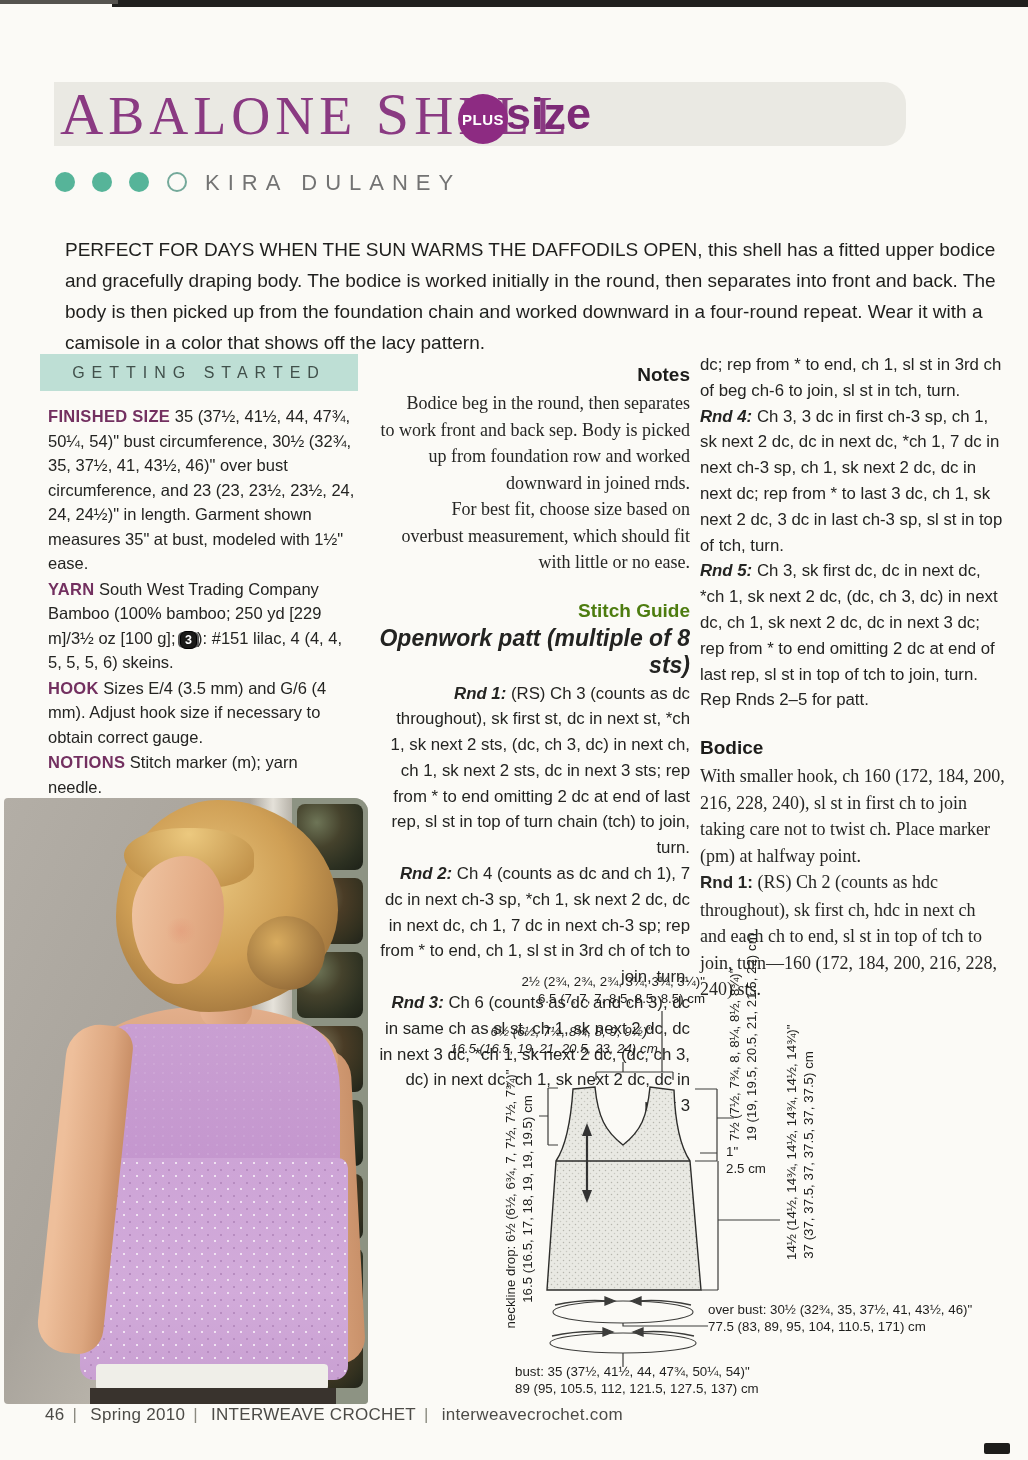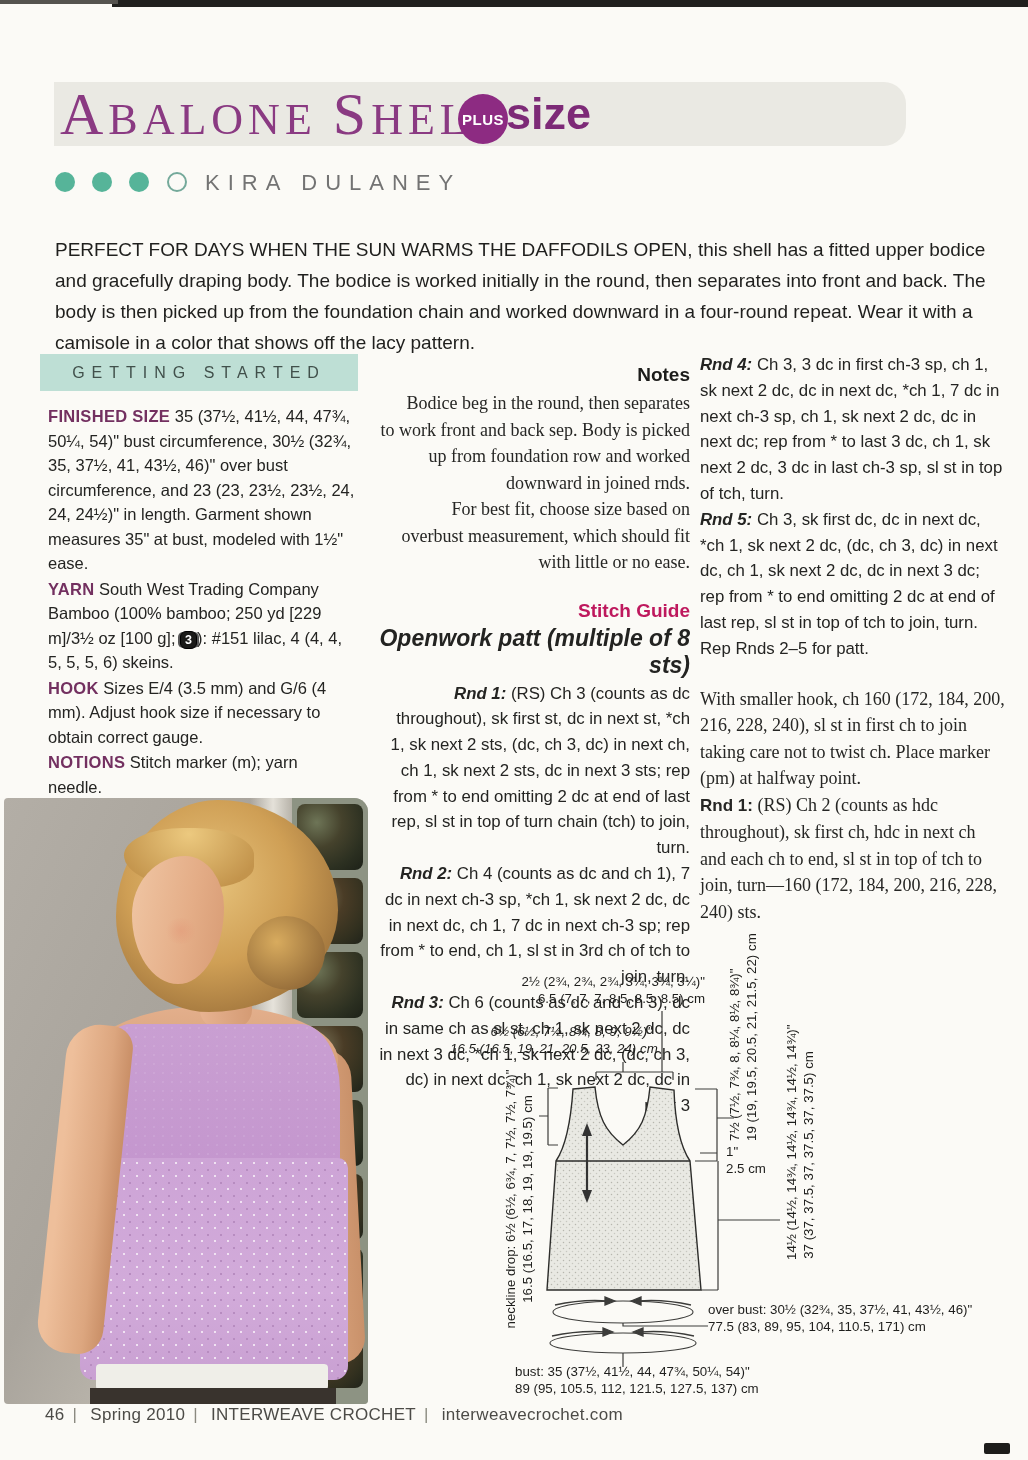--- a/index.html
+++ b/index.html
@@ -16,41 +16,41 @@
   
   .title-band {
     position:absolute; left:54px; top:82px; width:852px; height:64px;
     background:#eae9e3; border-radius:0 22px 22px 0;
   }
   .title {
     position:absolute; left:60px; top:84px; white-space:nowrap;
     font-family:"Liberation Serif", serif; color:#8a3a82; letter-spacing:5px;
   }
   .title .big { font-size:60px; line-height:60px; }
-  .title .small { font-size:44px; line-height:60px; }
+  .title .small { font-size:54px; line-height:60px; }
   .badge { position:absolute; left:458px; top:94px; width:50px; height:50px; }
   .badge-circle {
     position:absolute; left:0; top:0; width:50px; height:50px; border-radius:50%;
     background:#8d2b82; color:#fff; font-weight:bold; font-size:15px;
     display:flex; align-items:center; justify-content:center; letter-spacing:0.5px;
   }
   .badge-word {
     position:absolute; left:506px; top:88px; font-size:45px; font-weight:bold;
     color:#7d2a77; letter-spacing:0px;
   }
   .author-row { position:absolute; left:55px; top:170px; height:24px; }
   .dot { position:absolute; top:2px; width:20px; height:20px; border-radius:50%; background:#56b499; }
   .dot.d1{left:0;} .dot.d2{left:37px;} .dot.d3{left:74px;}
   .dot.open { background:transparent; border:2.5px solid #74a99a; left:112px; }
   .author {
     position:absolute; left:150px; top:0px; font-size:22px; letter-spacing:8px;
     color:#737373; white-space:nowrap;
   }
   .intro {
-    position:absolute; left:55px; top:234px; width:945px;
+    position:absolute; left:65px; top:234px; width:945px;
     font-size:19px; line-height:31px; color:#1f1f1d;
   }
 
   
   .gs-band {
     position:absolute; left:40px; top:354px; width:318px; height:37px;
     background:#bedfd5; display:flex; align-items:center; justify-content:center;
     font-size:16px; letter-spacing:7px; color:#41504b;
   }
   .gs-body {
@@ -132,21 +132,21 @@
   }
   .camisole { position:absolute; left:92px; top:566px; width:232px; height:26px;
     background:#efeee8; border-radius:4px; }
   .skirt { position:absolute; left:86px; top:590px; width:246px; height:16px; background:#39332d; }
 
   
   .col { position:absolute; }
   .col-mid { left:378px; top:364px; width:312px;text-align:right; }
   .col-right { left:700px; top:352px; width:305px; }
   h3.black-head { font-size:19px; font-weight:bold; color:#1c1c1a; margin-bottom:4px; }
-  h3.purple-head { font-size:19px; font-weight:bold; color:#be185d; margin-bottom:3px; }
+  h3.purple-head { font-size:19px; font-weight:bold; color:#4d7c0f; margin-bottom:3px; }
   .serif-para {
     font-family:"Liberation Serif", serif; font-size:18px; line-height:26.5px; color:#262624;
   }
   .serif-para.indent { text-indent:26px; }
   .sans-instr { font-size:16.8px; line-height:25.8px; color:#242422; }
   .rnd-label { font-weight:bold; font-style:italic; }
   .subhead { font-size:23px; font-weight:bold; font-style:italic; margin:2px 0 2px 0; } .spacer-lg { height:24px; }
   .bodice-rnd-label { font-weight:bold; font-family:"Liberation Sans", sans-serif; font-size:17px; }
 
   
@@ -231,24 +231,26 @@
     <p class="serif-para indent">For best fit, choose size based on overbust measurement, which should fit with little or no ease.</p>
     <div class="spacer-lg"></div>
     <h3 class="purple-head">Stitch Guide</h3>
     <p class="subhead">Openwork patt (multiple of 8 sts)</p>
     <p class="sans-instr"><span class="rnd-label">Rnd 1:</span><span> (RS) Ch 3 (counts as dc throughout), sk first st, dc in next st, *ch 1, sk next 2 sts, (dc, ch 3, dc) in next ch, ch 1, sk next 2 sts, dc in next 3 sts; rep from * to end omitting 2 dc at end of last rep, sl st in top of turn chain (tch) to join, turn.</span></p>
     <p class="sans-instr"><span class="rnd-label">Rnd 2:</span><span> Ch 4 (counts as dc and ch 1), 7 dc in next ch-3 sp, *ch 1, sk next 2 dc, dc in next dc, ch 1, 7 dc in next ch-3 sp; rep from * to end, ch 1, sl st in 3rd ch of tch to join, turn.</span></p>
     <p class="sans-instr"><span class="rnd-label">Rnd 3:</span><span> Ch 6 (counts as dc and ch 3), dc in same ch as sl st, ch 1, sk next 2 dc, dc in next 3 dc, *ch 1, sk next 2 dc, (dc, ch 3, dc) in next dc, ch 1, sk next 2 dc, dc in next 3</span></p>
   </div>
 
   <div class="col col-right">
+    <p class="sans-instr">dc; rep from * to end, ch 1, sl st in 3rd ch of beg ch-6 to join, sl st in tch, turn.</p>
     <p class="sans-instr"><span class="rnd-label">Rnd 4:</span><span> Ch 3, 3 dc in first ch-3 sp, ch 1, sk next 2 dc, dc in next dc, *ch 1, 7 dc in next ch-3 sp, ch 1, sk next 2 dc, dc in next dc; rep from * to last 3 dc, ch 1, sk next 2 dc, 3 dc in last ch-3 sp, sl st in top of tch, turn.</span></p>
     <p class="sans-instr"><span class="rnd-label">Rnd 5:</span><span> Ch 3, sk first dc, dc in next dc, *ch 1, sk next 2 dc, (dc, ch 3, dc) in next dc, ch 1, sk next 2 dc, dc in next 3 dc; rep from * to end omitting 2 dc at end of last rep, sl st in top of tch to join, turn.</span></p>
     <p class="sans-instr">Rep Rnds 2–5 for patt.</p>
     <div class="spacer-lg"></div>
+    <h3 class="black-head">Bodice</h3>
     <p class="serif-para">With smaller hook, ch 160 (172, 184, 200, 216, 228, 240), sl st in first ch to join taking care not to twist ch. Place marker (pm) at halfway point.</p>
     <p class="serif-para"><span class="bodice-rnd-label">Rnd 1:</span><span> (RS) Ch 2 (counts as hdc throughout), sk first ch, hdc in next ch and each ch to end, sl st in top of tch to join, turn—160 (172, 184, 200, 216, 228, 240) sts.</span></p>
   </div>
 
   <div class="diagram">
     <svg width="440" height="440" viewBox="0 0 440 440">
       <defs>
         <pattern id="stipple" width="6" height="6" patternUnits="userSpaceOnUse">
           <rect width="6" height="6" fill="#e9e9e3"></rect>
           <circle cx="1.5" cy="1.5" r="0.75" fill="#b6b6ae"></circle>

